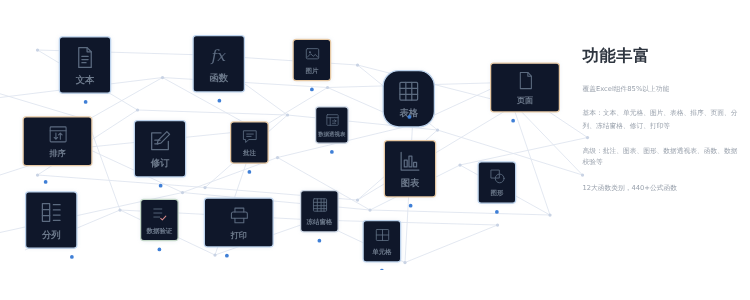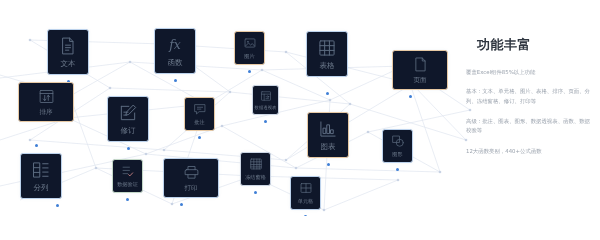--- a/index.html
+++ b/index.html
@@ -50,21 +50,21 @@
     display: flex;
     align-items: center;
     justify-content: center;
   }
   .card .glyph svg { display: block; }
   .card .cap {
     margin-top: 3px;
     color: #6d7a8c;
     white-space: nowrap;
     text-align: center;
-    font-weight: 400;
+    font-weight: 700;
   }
 
   
   .sz-lg { width: 42px; height: 46px; }
   .sz-lg .cap { font-size: 7.5px; }
   .sz-md { width: 56px; height: 40px; }
   .sz-md .cap { font-size: 6.5px; }
   .sz-sm { width: 31px; height: 34px; }
   .sz-sm .cap { font-size: 5.2px; }
   .sz-xs { width: 27px; height: 30px; }
@@ -79,21 +79,21 @@
   }
 
   
   #panel {
     position: absolute;
     left: 466px;
     top: 36px;
     width: 128px;
   }
   #panel h1 {
-    margin: 0 0 14px 11px;
+    margin: 0 0 14px 0;
     font-size: 13px;
     font-weight: 700;
     color: #2f3640;
     letter-spacing: .5px;
   }
   #panel .lead {
     font-size: 5.4px;
     color: #9aa2ad;
     line-height: 1.5;
     margin-bottom: 11px;
@@ -238,41 +238,41 @@
         <span class="glyph">
           <svg width="14" height="14" viewBox="0 0 24 24">
             <rect fill="none" stroke="#5c6b80" stroke-width="1.2" stroke-linecap="round" stroke-linejoin="round" x="3.5" y="5" width="17" height="14" rx="1.5"></rect>
             <circle cx="8.5" cy="10" r="1.4" fill="#5c6b80"></circle>
             <path fill="none" stroke="#5c6b80" stroke-width="1.2" stroke-linecap="round" stroke-linejoin="round" d="M4.5 17l5-5 3.5 3.5 3-2.5 3.5 4"></path>
           </svg>
         </span>
         <span class="cap">图片</span>
       </div>
       <div class="pin" style="left: 248px; top: 70px;"></div>
-      <div class="card sz-lg " style="left: 306px; top: 31px;">
+      <div class="card sz-lg " style="left: 306px; top: 56px; border-radius: 13px;">
         <span class="glyph">
           <svg width="20" height="20" viewBox="0 0 24 24">
             <rect fill="none" stroke="#5c6b80" stroke-width="1.2" stroke-linecap="round" stroke-linejoin="round" x="3.5" y="3.5" width="17" height="17" rx="1"></rect>
             <path fill="none" stroke="#5c6b80" stroke-width="1.2" stroke-linecap="round" stroke-linejoin="round" d="M3.5 9.2h17M3.5 14.9h17M9.2 3.5v17M14.9 3.5v17"></path>
           </svg>
         </span>
         <span class="cap">表格</span>
       </div>
       <div class="pin" style="left: 325.5px; top: 92px;"></div>
       <div class="card sz-md orange" style="left: 392px; top: 50px;">
         <span class="glyph">
           <svg width="17" height="17" viewBox="0 0 24 24">
             <path fill="none" stroke="#5c6b80" stroke-width="1.2" stroke-linecap="round" stroke-linejoin="round" d="M6 2.8h8.5l4 4.2V21H6z"></path>
             <path fill="none" stroke="#5c6b80" stroke-width="1.2" stroke-linecap="round" stroke-linejoin="round" d="M14.5 2.8v4.2h4"></path>
           </svg>
         </span>
         <span class="cap">页面</span>
       </div>
       <div class="pin" style="left: 408.5px; top: 95px;"></div>
-      <div class="card sz-md orange" style="left: 18px; top: 82px;">
+      <div class="card sz-md orange" style="left: 18px; top: 93px;">
         <span class="glyph">
           <svg width="17" height="17" viewBox="0 0 24 24">
             <rect fill="none" stroke="#5c6b80" stroke-width="1.2" stroke-linecap="round" stroke-linejoin="round" x="3" y="3.5" width="18" height="17" rx="1"></rect>
             <path fill="none" stroke="#5c6b80" stroke-width="1.2" stroke-linecap="round" stroke-linejoin="round" d="M3 7.8h18"></path>
             <path fill="none" stroke="#5c6b80" stroke-width="1.2" stroke-linecap="round" stroke-linejoin="round" d="M9.5 10.5v7M9.5 17.5l-2-2M9.5 17.5l2-2"></path>
             <path fill="none" stroke="#5c6b80" stroke-width="1.2" stroke-linecap="round" stroke-linejoin="round" d="M14.5 17.5v-7M14.5 10.5l-2 2M14.5 10.5l2 2"></path>
           </svg>
         </span>
         <span class="cap">排序</span>
       </div>

